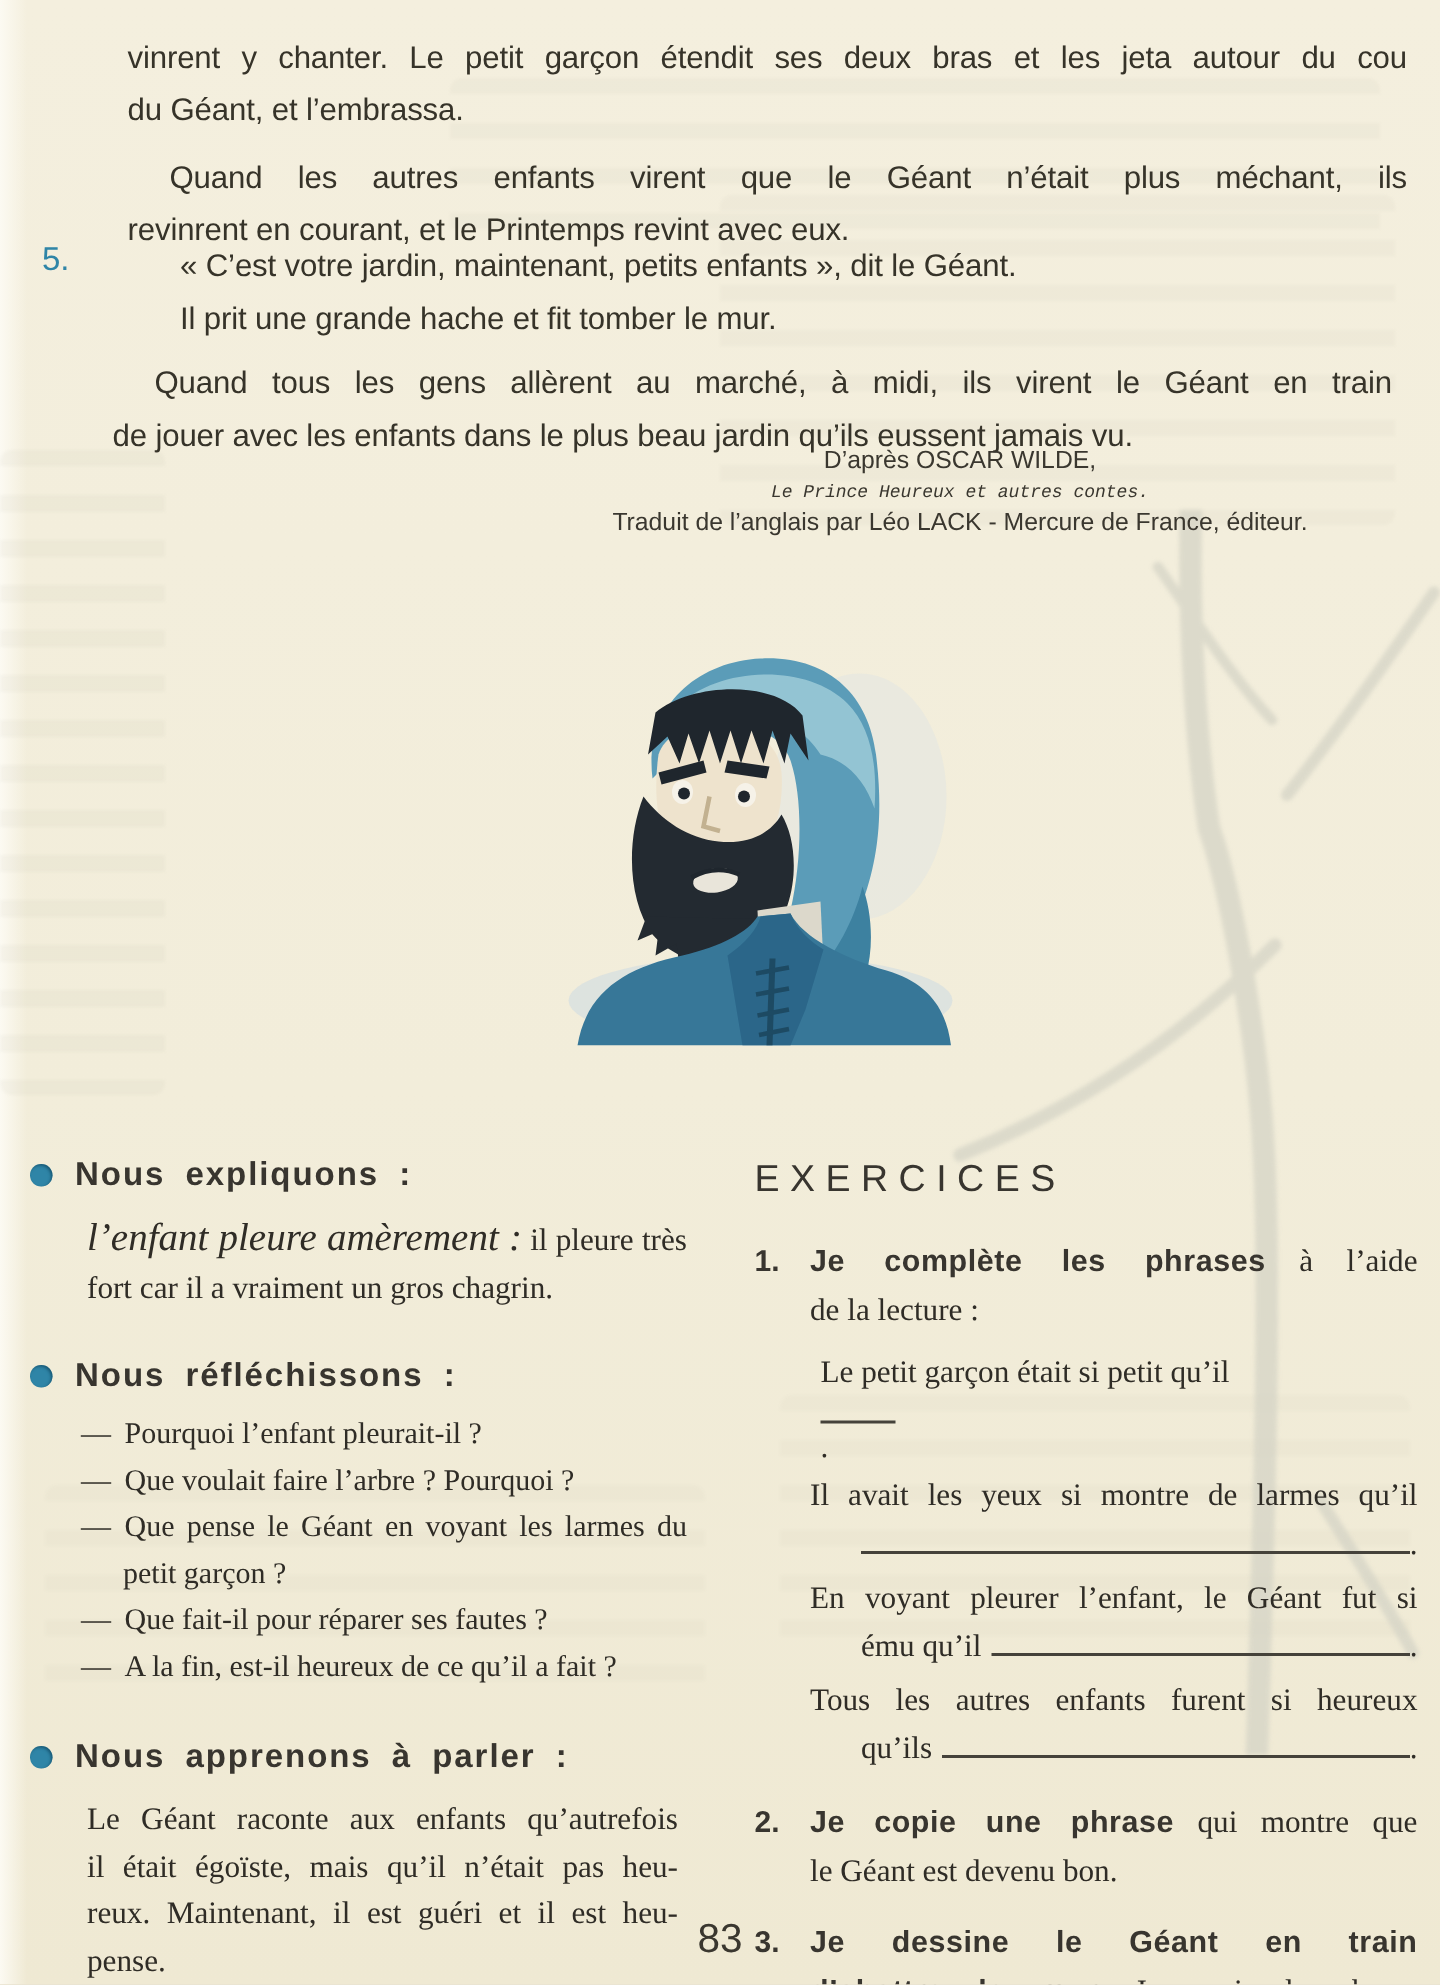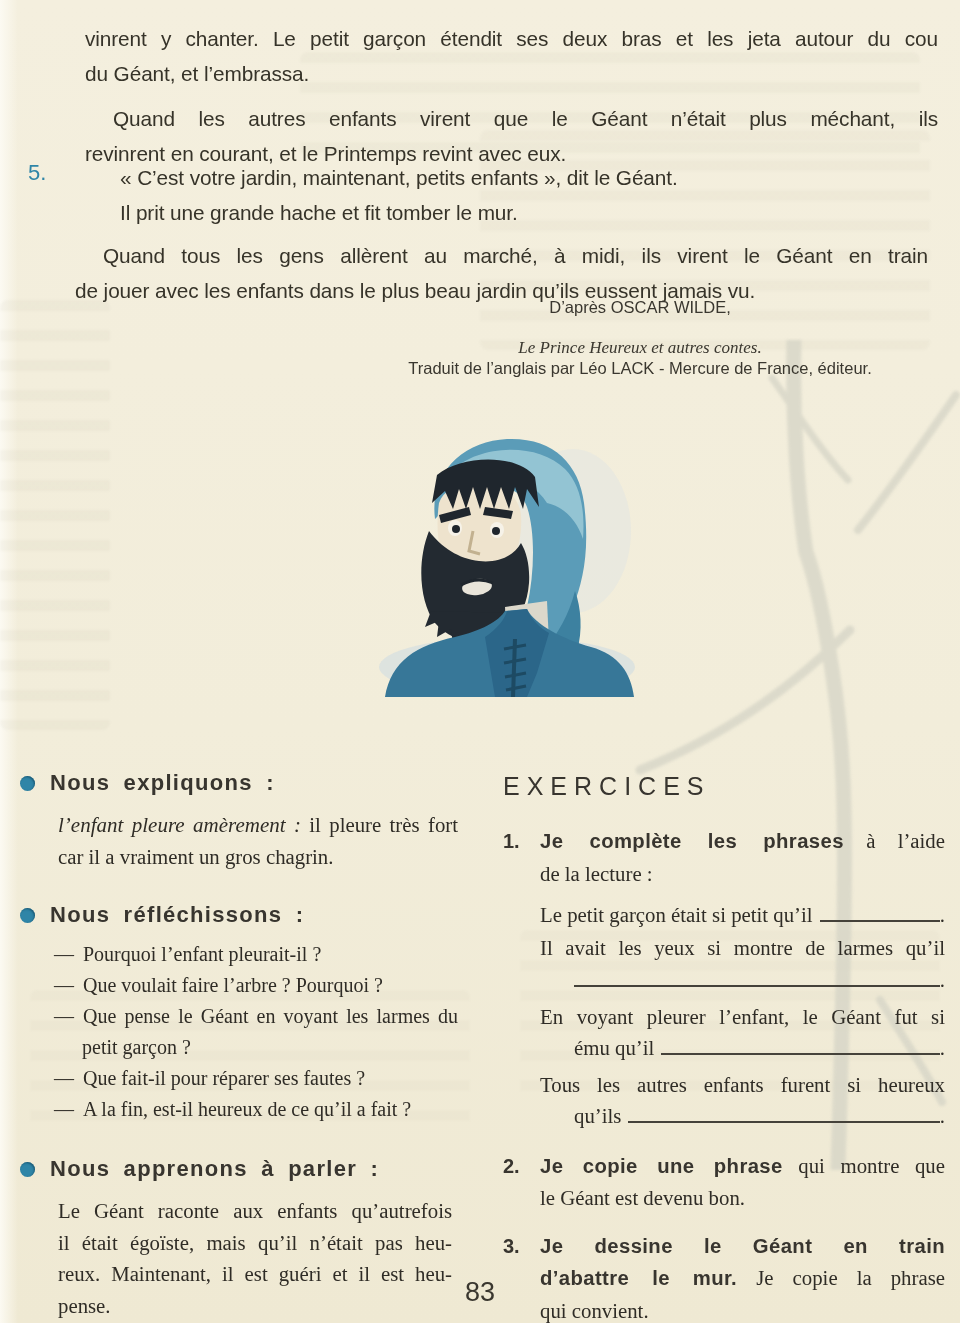--- a/index.html
+++ b/index.html
@@ -20,50 +20,50 @@
   }
   .ghost-tree{filter:blur(1.4px);opacity:.75;}
   
   .story{position:absolute;z-index:2;font-size:20.8px;line-height:34.5px;color:#363329;letter-spacing:-0.1px;}
   .jl{text-align:justify;text-align-last:justify;}
   .indent1{padding-left:28px;margin-top:10px;}
   .marker5{position:absolute;left:28px;top:160px;z-index:2;font-size:22px;color:#2f85a7;}
   
   .attr{position:absolute;left:330px;top:297px;width:620px;z-index:2;text-align:center;
         font-size:16.5px;line-height:20.5px;color:#3a372f;}
-  .attr .it{font-family:Liberation Serif, serif;font-style:italic;font-size:17px;margin-top:20px;}
+  .attr .it{font-family:Liberation Mono, monospace;font-style:italic;font-size:12px;}
   
   .illus{position:absolute;left:377px;top:411px;z-index:1;}
   
   .leftcol{position:absolute;left:20px;top:770px;width:466px;z-index:2;}
   .head{display:flex;align-items:flex-start;gap:15px;font-weight:700;font-size:22px;
         letter-spacing:1.3px;word-spacing:6px;color:#38352f;}
   .bullet{width:15px;height:15px;border-radius:50%;background:#2f85a7;margin-top:6px;flex:none;
           box-shadow:inset -1px 1px 2px rgba(10,60,85,.6);}
   .serifTxt{font-family:"Liberation Serif",serif;color:#2f2c26;}
   .explain-text{margin:13px 0 0 38px;width:400px;font-size:20.8px;line-height:32px;text-align:justify;}
-  .explain-text i{font-size:21px;font-style:italic;}
+  .explain-text i{font-size:26px;font-style:italic;}
   .mt-reflect{margin-top:29px;}
   .qlist{margin:11px 0 16px 34px;width:404px;font-size:20px;line-height:31px;}
   .q{padding-left:28px;text-indent:-28px;text-align:justify;}
   .q .dash{margin-right:9px;}
   .mt-speak{margin-top:31px;}
   .speak{margin:13px 0 0 38px;width:394px;font-size:20.8px;line-height:31.5px;}
   
   .rightcol{position:absolute;left:503px;top:772px;width:442px;z-index:2;}
   .ex-title{text-align:left;font-weight:400;font-size:25px;letter-spacing:7px;color:#38352f;margin-bottom:24px;}
   .ex{position:relative;padding-left:37px;font-family:"Liberation Serif",serif;
       font-size:20.8px;line-height:31.5px;color:#2f2c26;text-align:justify;}
   .ex-num{position:absolute;left:0;top:1px;font-family:"Liberation Sans",sans-serif;font-weight:700;font-size:20px;color:#38352f;}
   .bsans{font-family:"Liberation Sans",sans-serif;font-weight:700;font-size:20.3px;letter-spacing:.4px;word-spacing:3px;color:#38352f;}
   .fill{margin-left:37px;font-family:"Liberation Serif",serif;font-size:20.8px;line-height:31.5px;color:#2f2c26;}
   .fill-row{display:flex;align-items:baseline;}
   .blank{flex:1 1 auto;min-width:50px;height:16px;border-bottom:2px solid #45423a;margin-left:7px;}
   .cont{margin-left:71px;}
-  .mt10{margin-top:10px;} .mt1{margin-top:1px;} .mt5{margin-top:5px;}
+  .mt10{margin-top:10px;flex-direction:column;} .mt1{margin-top:1px;} .mt5{margin-top:5px;}
   .mt18{margin-top:18px;} .mt16{margin-top:16px;}
   
   .pagenum{position:absolute;left:0;top:1277px;width:960px;text-align:center;z-index:2;
            font-size:27px;color:#3a372f;}
 </style>
 </head>
 <body>
 
 <div class="page">
 

